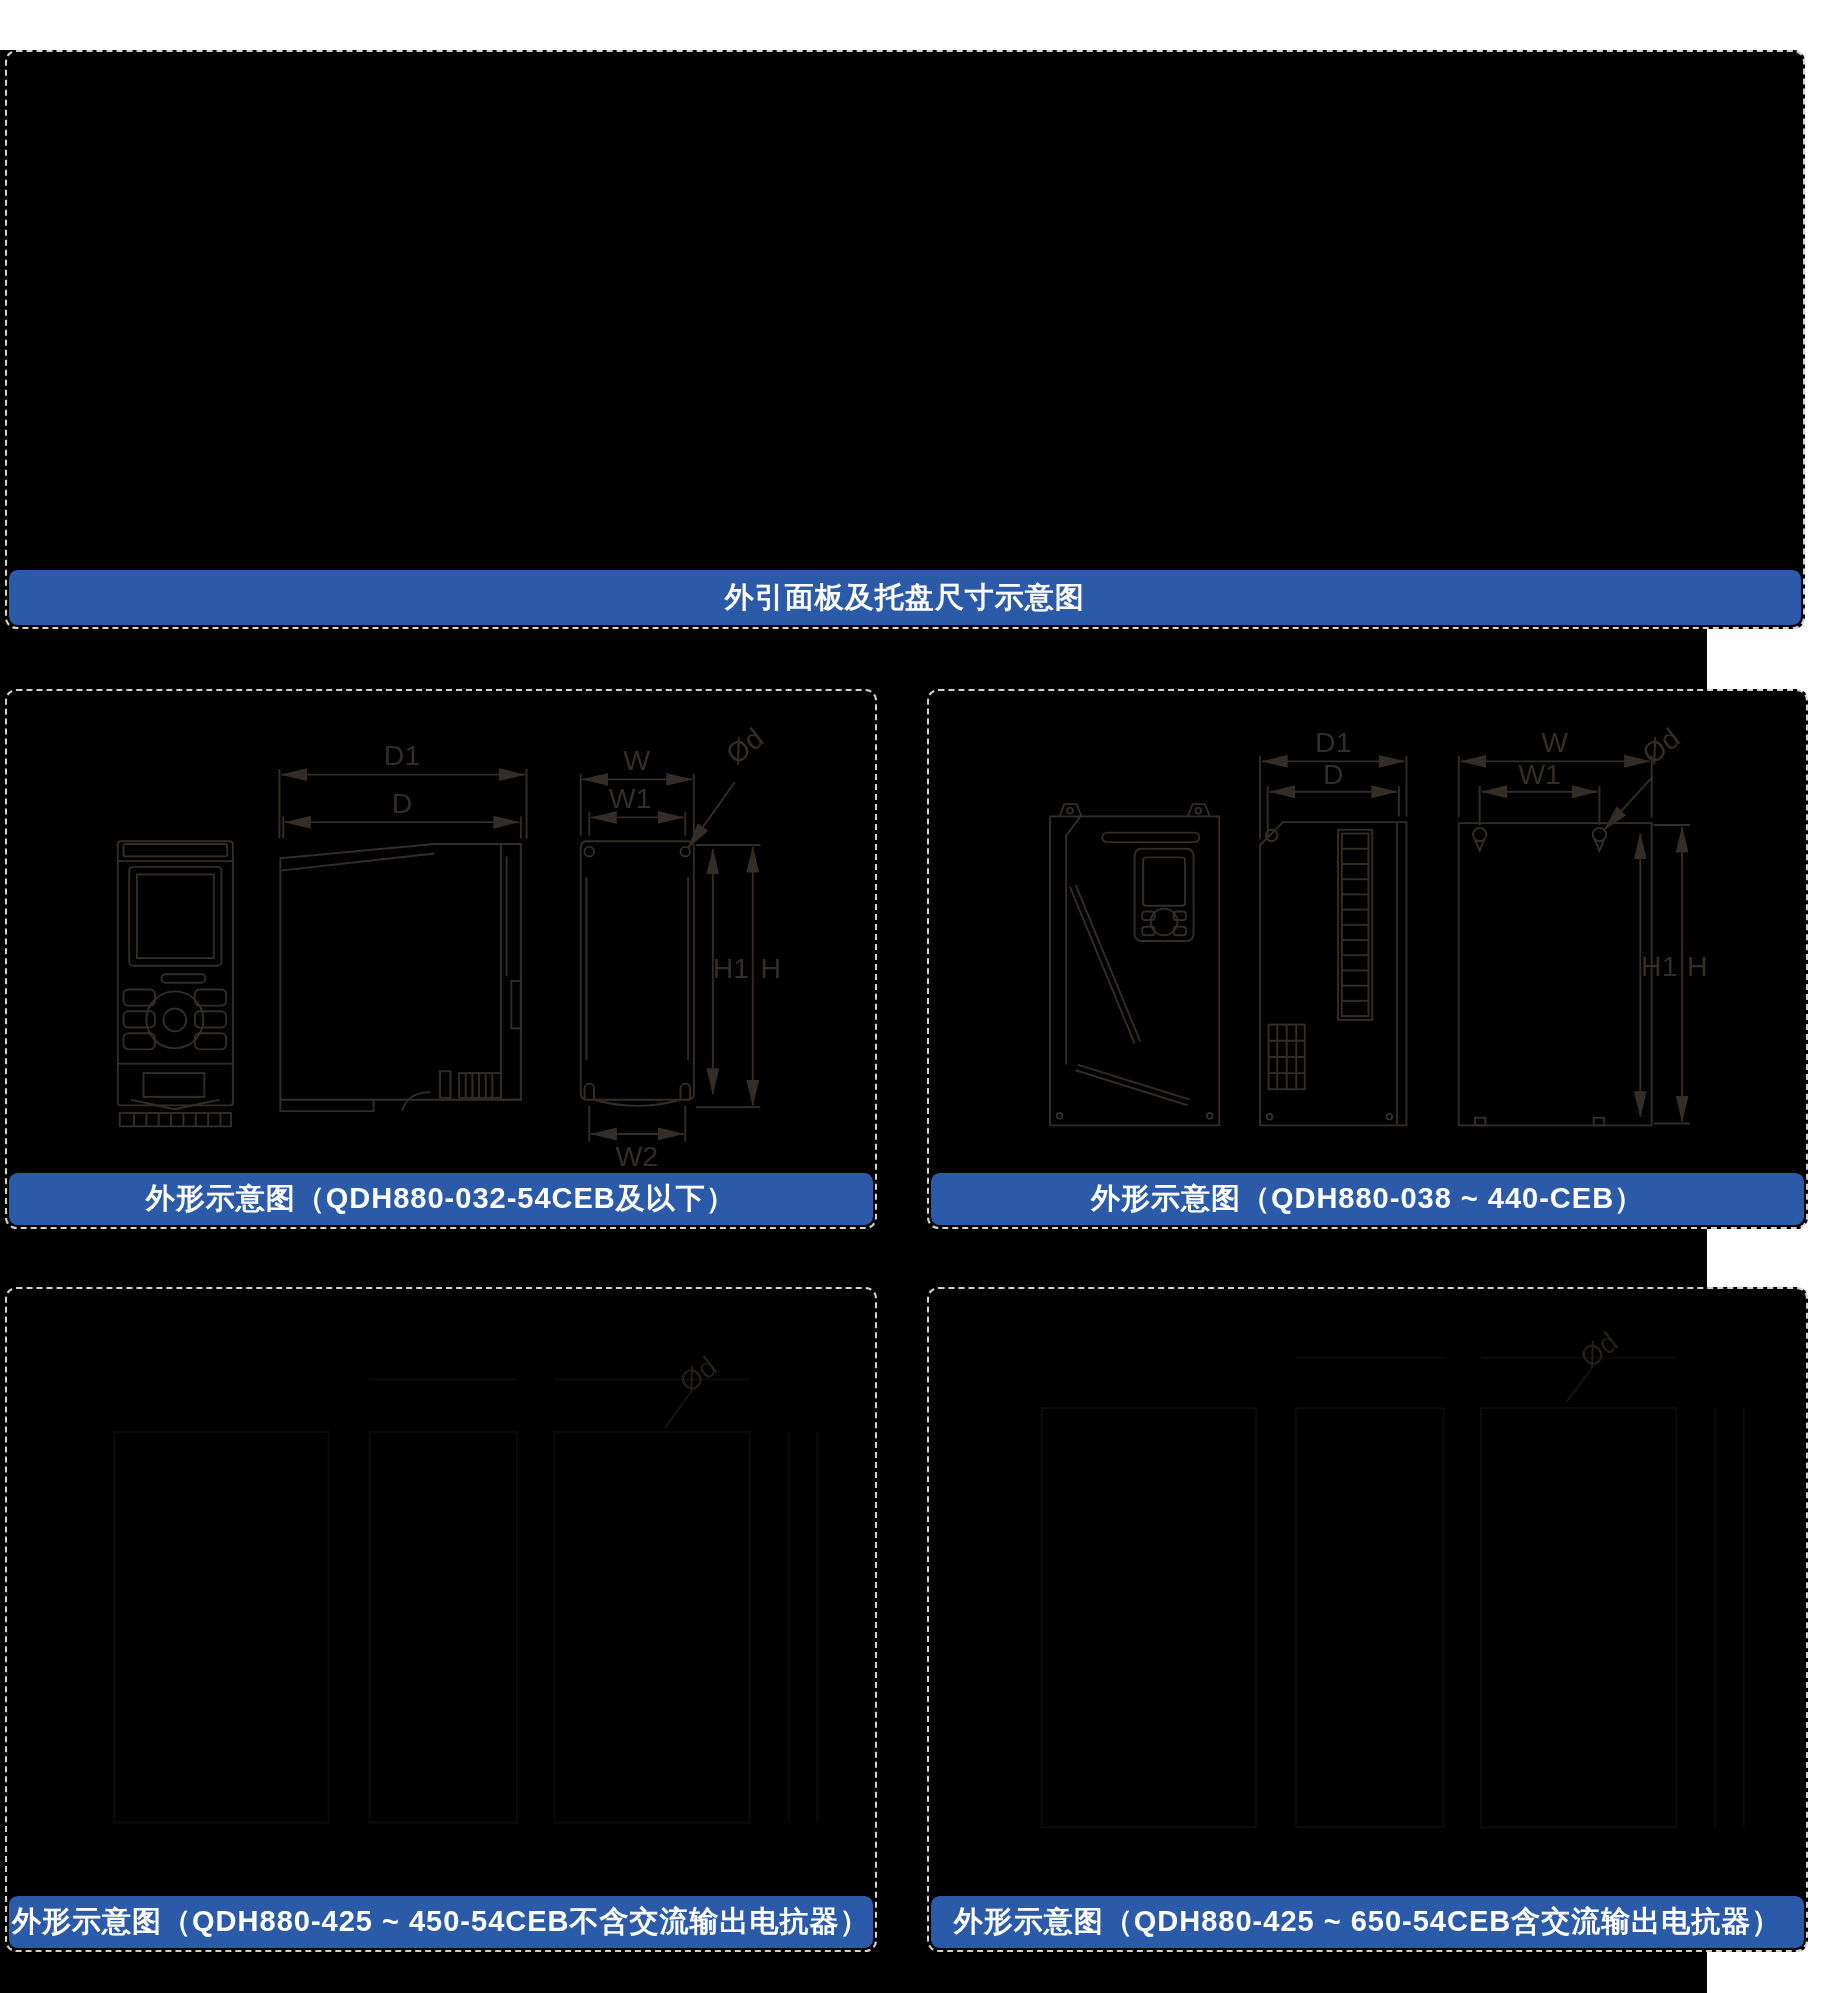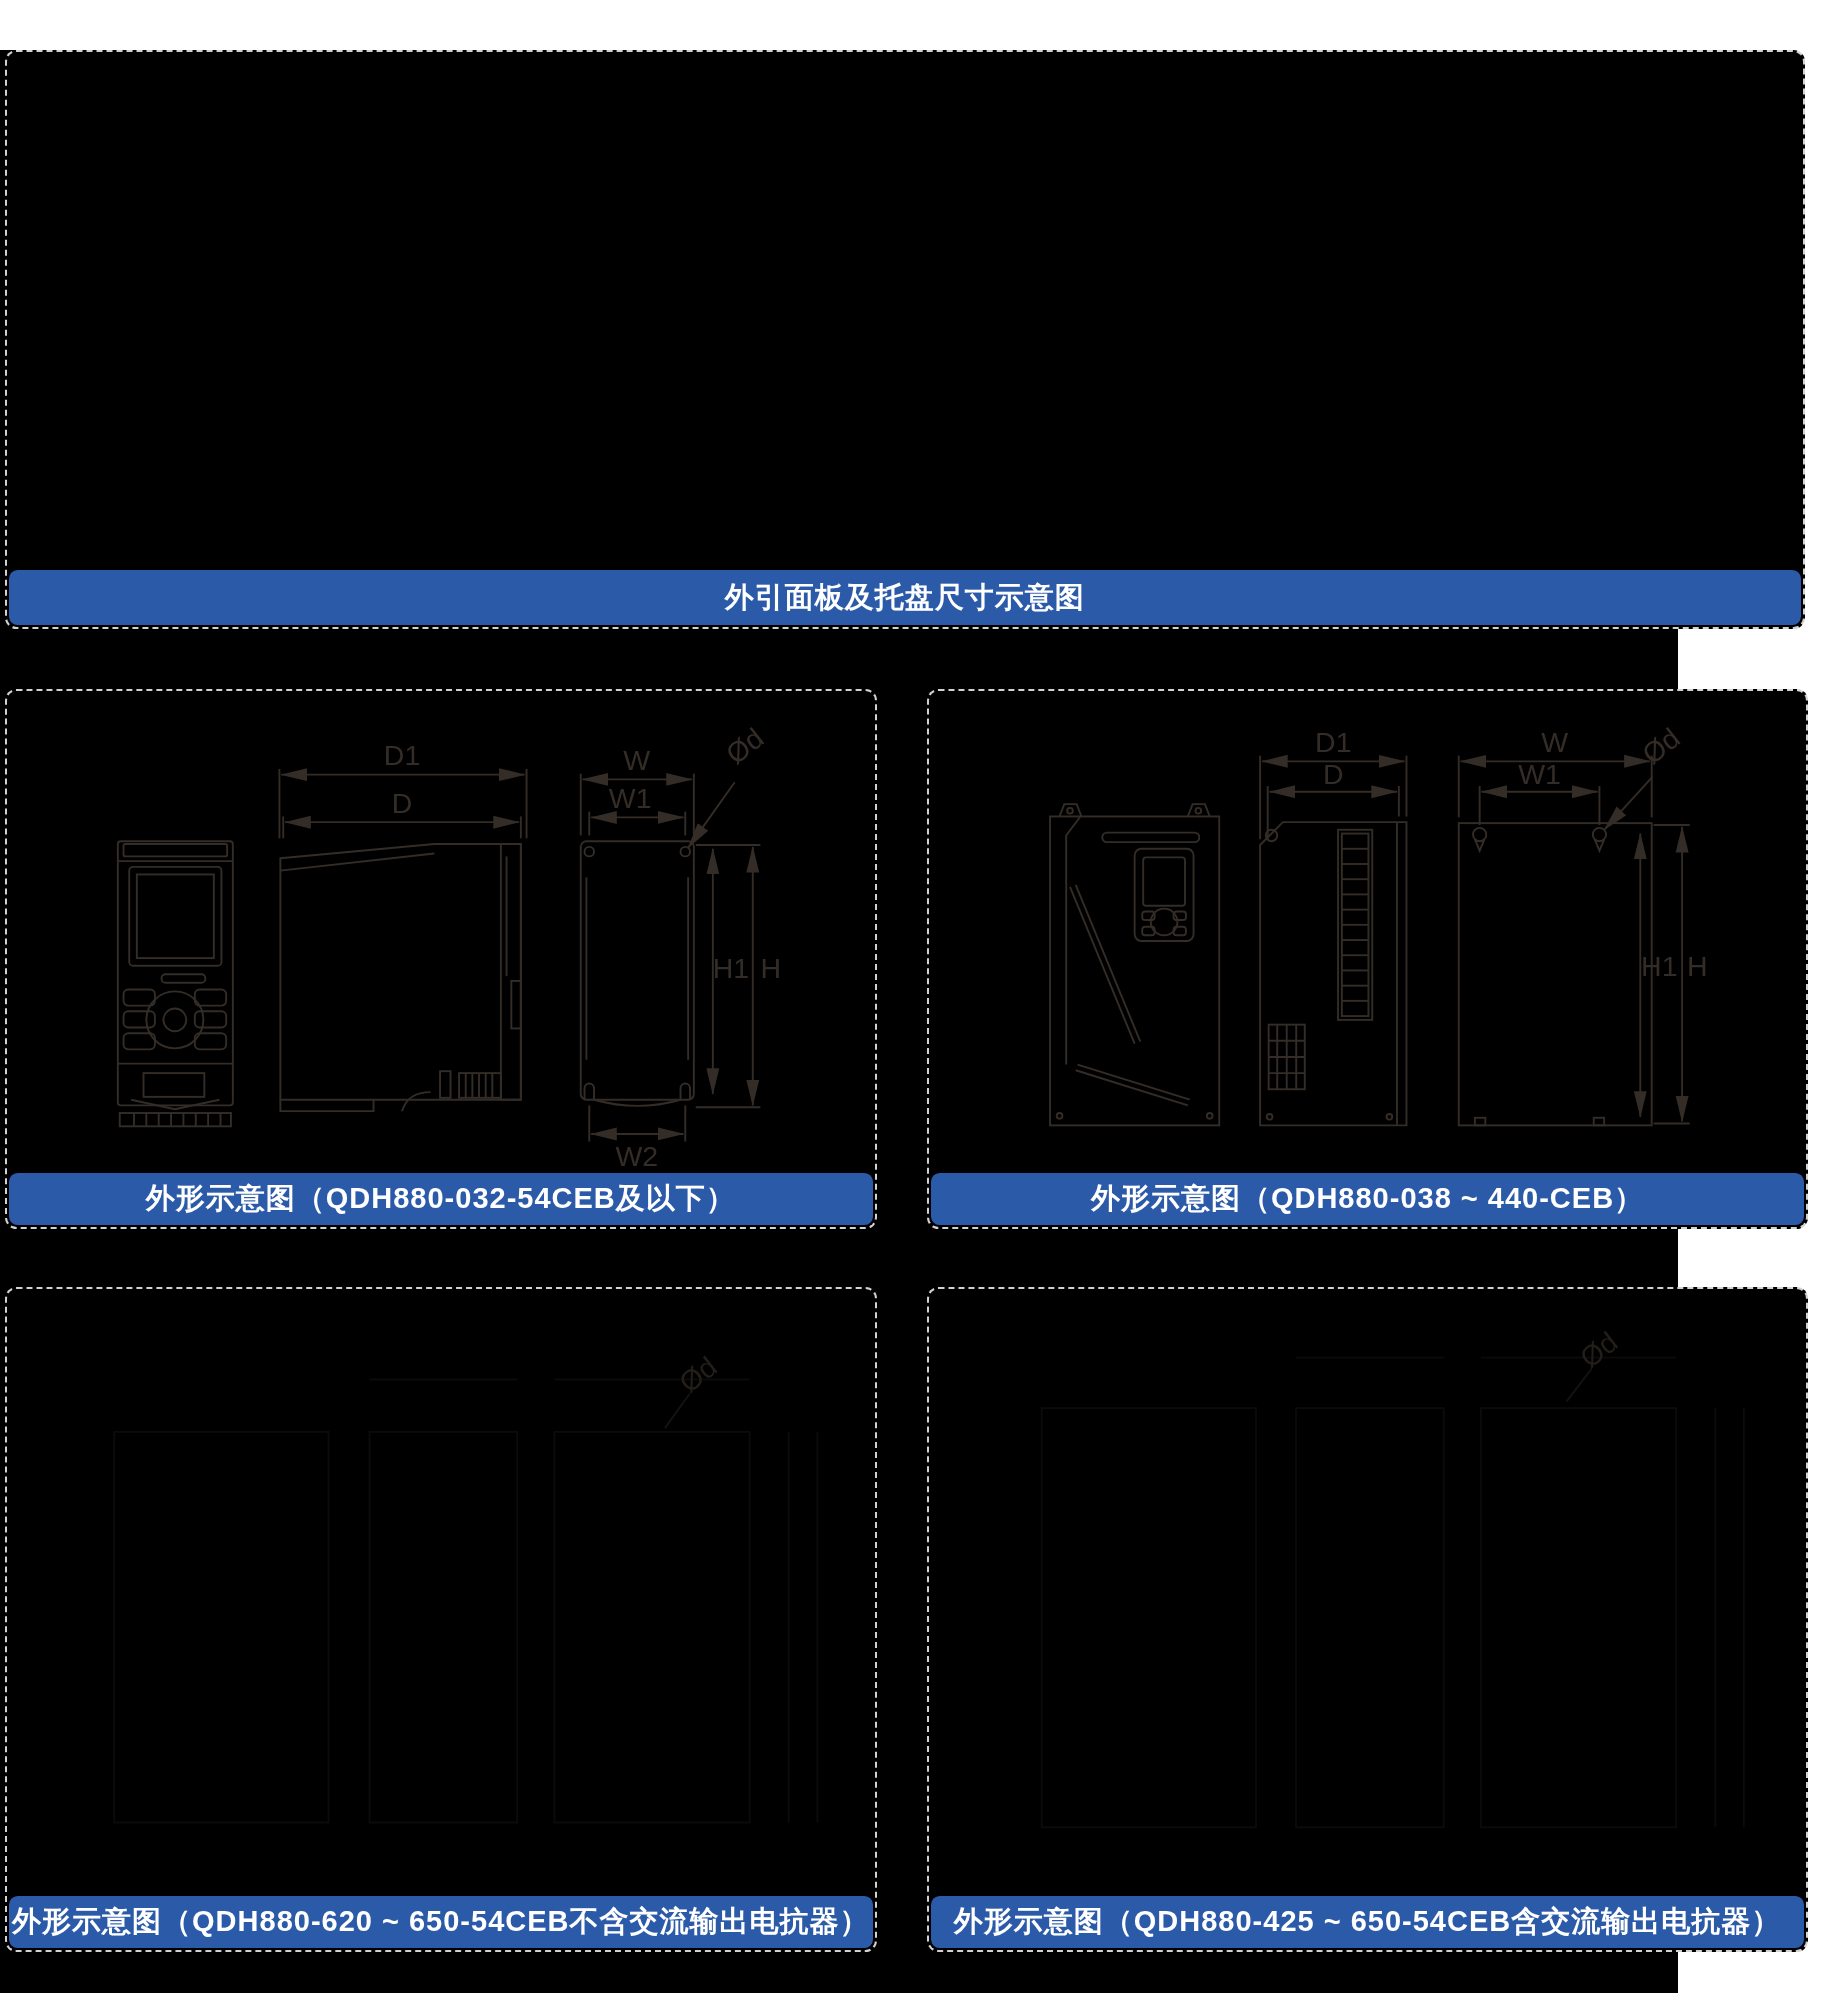--- a/index.html
+++ b/index.html
@@ -1,18 +1,18 @@
 <!DOCTYPE html>
 <html><head>
 <meta charset="utf-8">
 <style>
   html,body{margin:0;padding:0;background:#ffffff;}
   .stage{position:relative;width:1845px;height:1993px;background:#ffffff;overflow:hidden;
          font-family:"Liberation Sans","DejaVu Sans",sans-serif;}
-  .canvas{position:absolute;left:0;top:50px;width:1678px;height:1943px;background:#000000;}
+  .canvas{position:absolute;left:0;top:50px;width:1678px;height:1943px;background:#000000;padding-left:29px;}
   .panel{position:absolute;background:#000000;border:2.9px dashed #d2d2d2;border-radius:11.5px;}
   #panel-top{left:4.8px;top:0;width:1796px;height:575px;}
   #panel-b{left:4.8px;top:639px;width:868px;height:536px;}
   #panel-c{left:927px;top:639px;width:877px;height:536px;}
   #panel-d{left:4.8px;top:1237px;width:868px;height:661px;}
   #panel-e{left:927px;top:1237px;width:877px;height:661px;}
   .banner{position:absolute;left:1.9px;right:1.9px;bottom:1.9px;height:52px;background:#2b5aa8;
           border-radius:8.6px;display:flex;align-items:center;justify-content:center;
           color:#ffffff;font-weight:bold;font-size:29px;letter-spacing:1px;white-space:nowrap;}
   #panel-top .banner{height:55px;}
@@ -251,21 +251,21 @@
           <rect x="572" y="150" width="205" height="410"></rect>
           <line x1="378" y1="95" x2="533" y2="95"></line>
           <line x1="572" y1="95" x2="777" y2="95"></line>
           <line x1="818" y1="150" x2="818" y2="560"></line>
           <line x1="848" y1="150" x2="848" y2="560"></line>
         </g>
         <line x1="688" y1="146" x2="714" y2="110" stroke="#171210" stroke-width="2"></line>
         <text x="729" y="98" text-anchor="middle" class="fainttext" transform="rotate(-38 729 98)">Ød</text>
       </svg>
       <div class="banner">
-        <span>外形示意图（QDH880-620 ~ 650-54CEB不含交流输出电抗器）</span>
+        <span>外形示意图（QDH880-425 ~ 450-54CEB不含交流输出电抗器）</span>
       </div>
     </section>
 
     <section class="panel" id="panel-e">
       <svg class="drawing" viewBox="0 0 914 635" preserveAspectRatio="xMidYMid meet">
         <g stroke="#0b0b0b" stroke-width="2" fill="none">
           <rect x="115" y="125" width="225" height="440"></rect>
           <rect x="382" y="125" width="155" height="440"></rect>
           <rect x="576" y="125" width="205" height="440"></rect>
           <line x1="382" y1="72" x2="537" y2="72"></line>

